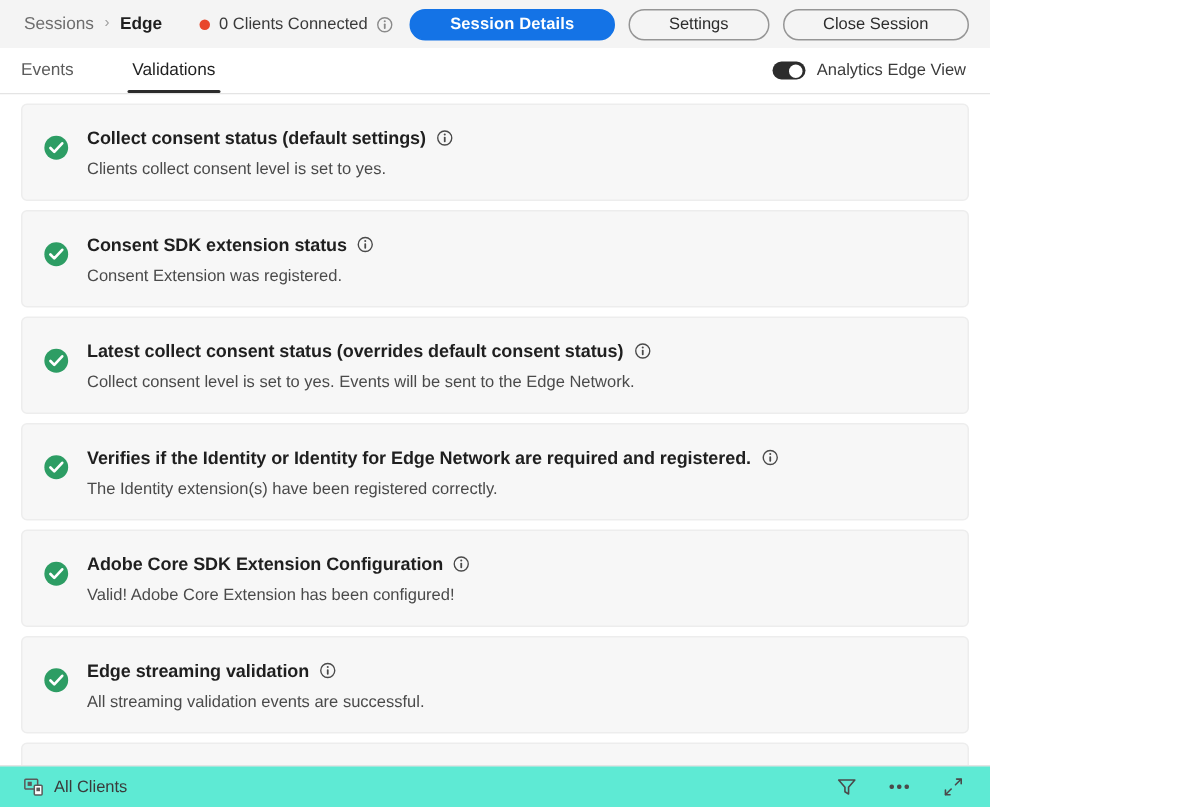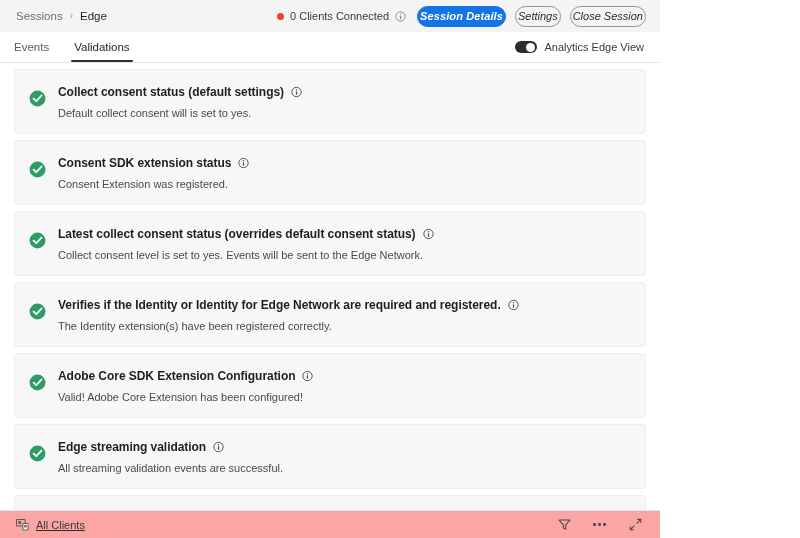--- a/index.html
+++ b/index.html
@@ -47,21 +47,21 @@
     color: #6e6e6e;
     cursor: pointer;
   }
   .crumb-sep {
     color: #a0a0a0;
     font-size: 10px;
     line-height: 1;
   }
   .crumb-current {
     color: #1f1f1f;
-    font-weight: normal;
+    font-weight: bold;
   }
 
   .topbar-right {
     margin-left: auto;
     display: flex;
     align-items: center;
     gap: 9px;
   }
 
   .clients-status {
@@ -92,25 +92,24 @@
   }
   .info-icon svg { display: block; }
 
   .btn {
     height: 21px;
     border-radius: 11px;
     font-size: 11px;
     display: inline-flex;
     align-items: center;
     justify-content: center;
-    padding: 0 2px;
+    padding: 0 26px;
     cursor: pointer;
     white-space: nowrap;
     font-family: "Liberation Sans", sans-serif;
-    font-style: italic;
   }
   .btn-primary {
     background: #1473e6;
     color: #ffffff;
     border: 1px solid #1473e6;
     font-weight: bold;
     letter-spacing: 0.1px;
   }
   .btn-secondary {
     background: transparent;
@@ -125,21 +124,21 @@
     border-bottom: 1px solid #e4e4e4;
     display: flex;
     align-items: stretch;
     padding: 0 14px;
     flex: 0 0 31px;
     position: relative;
   }
   .tabs {
     display: flex;
     align-items: stretch;
-    gap: 3px;
+    gap: 17px;
   }
   .tab {
     font-size: 11.5px;
     color: #5c5c5c;
     padding: 0 11px;
     display: flex;
     align-items: center;
     cursor: pointer;
     position: relative;
     height: 100%;
@@ -246,25 +245,24 @@
   .card-desc {
     font-size: 11px;
     color: #4a4a4a;
   }
 
   
   .footer {
     height: 28px;
     flex: 0 0 28px;
     border-top: 1px solid #e4e4e4;
-    background: #fca5a5;
+    background: #5eead4;
     display: flex;
     align-items: center;
     padding: 0 14px 0 16px;
-    text-decoration: underline;
   }
   .footer-left {
     display: flex;
     align-items: center;
     gap: 7px;
   }
   .footer-label {
     font-size: 11px;
     color: #3a3a3a;
   }
@@ -361,21 +359,21 @@
         <div class="card-title-row">
           <span class="card-title">Collect consent status (default settings)</span>
           <span class="info-icon">
             <svg width="12" height="12" viewBox="0 0 12 12">
               <circle cx="6" cy="6" r="5.1" fill="none" stroke="#4a4a4a" stroke-width="1"></circle>
               <circle cx="6" cy="3.5" r="0.75" fill="#4a4a4a"></circle>
               <rect x="5.35" y="5.1" width="1.3" height="4.0" rx="0.55" fill="#4a4a4a"></rect>
             </svg>
           </span>
         </div>
-        <div class="card-desc">Default collect consent will is set to yes.</div>
+        <div class="card-desc">Clients collect consent level is set to yes.</div>
       </div>
     </div>
 
     <div class="card">
       <span class="check-icon">
         <svg width="17" height="17" viewBox="0 0 18 18">
           <circle cx="9" cy="9" r="8.4" fill="#2d9d64"></circle>
           <path d="M4.9 9.2 L7.6 11.9 L13.2 5.9" fill="none" stroke="#ffffff" stroke-width="1.9" stroke-linecap="round" stroke-linejoin="round"></path>
         </svg>
       </span>

